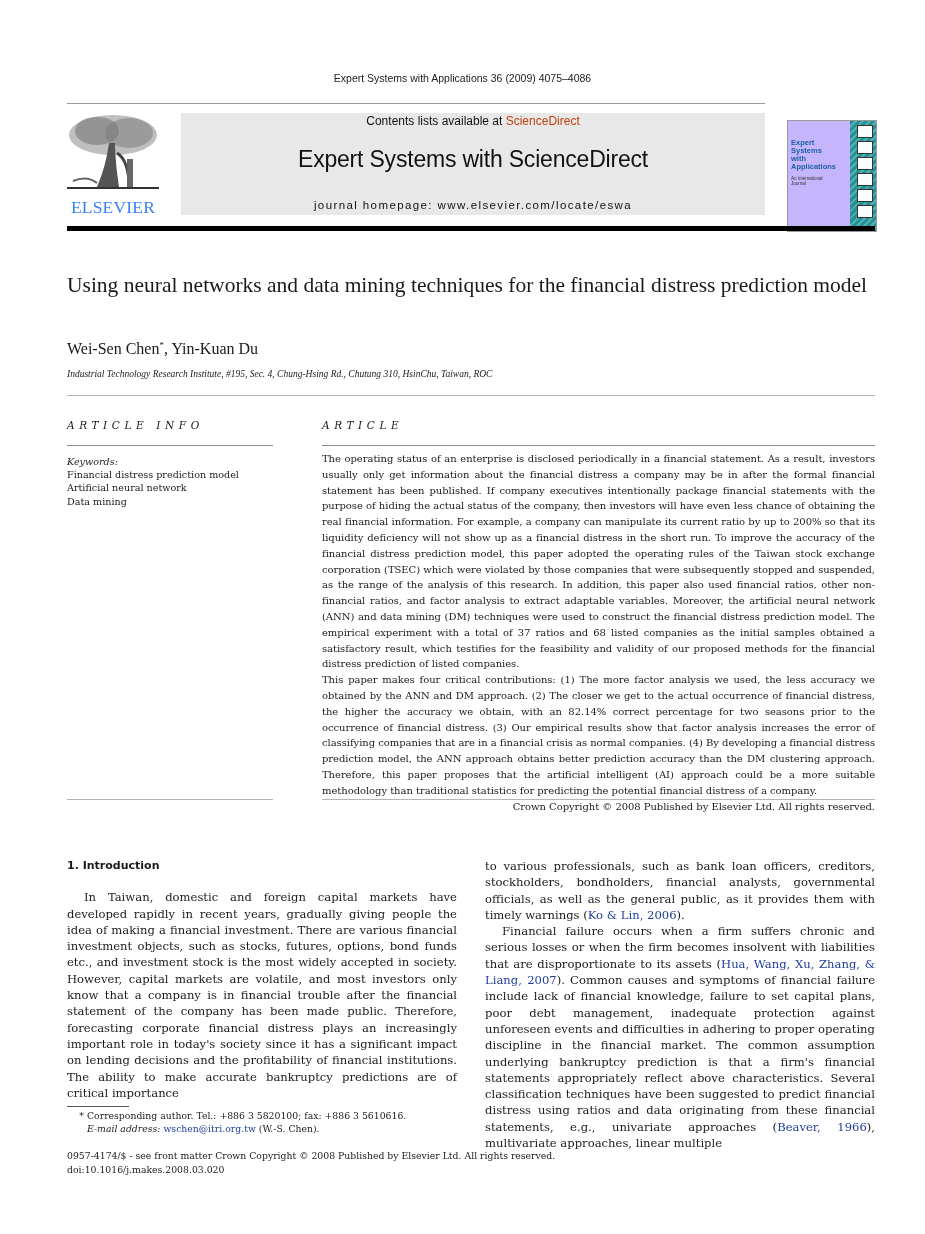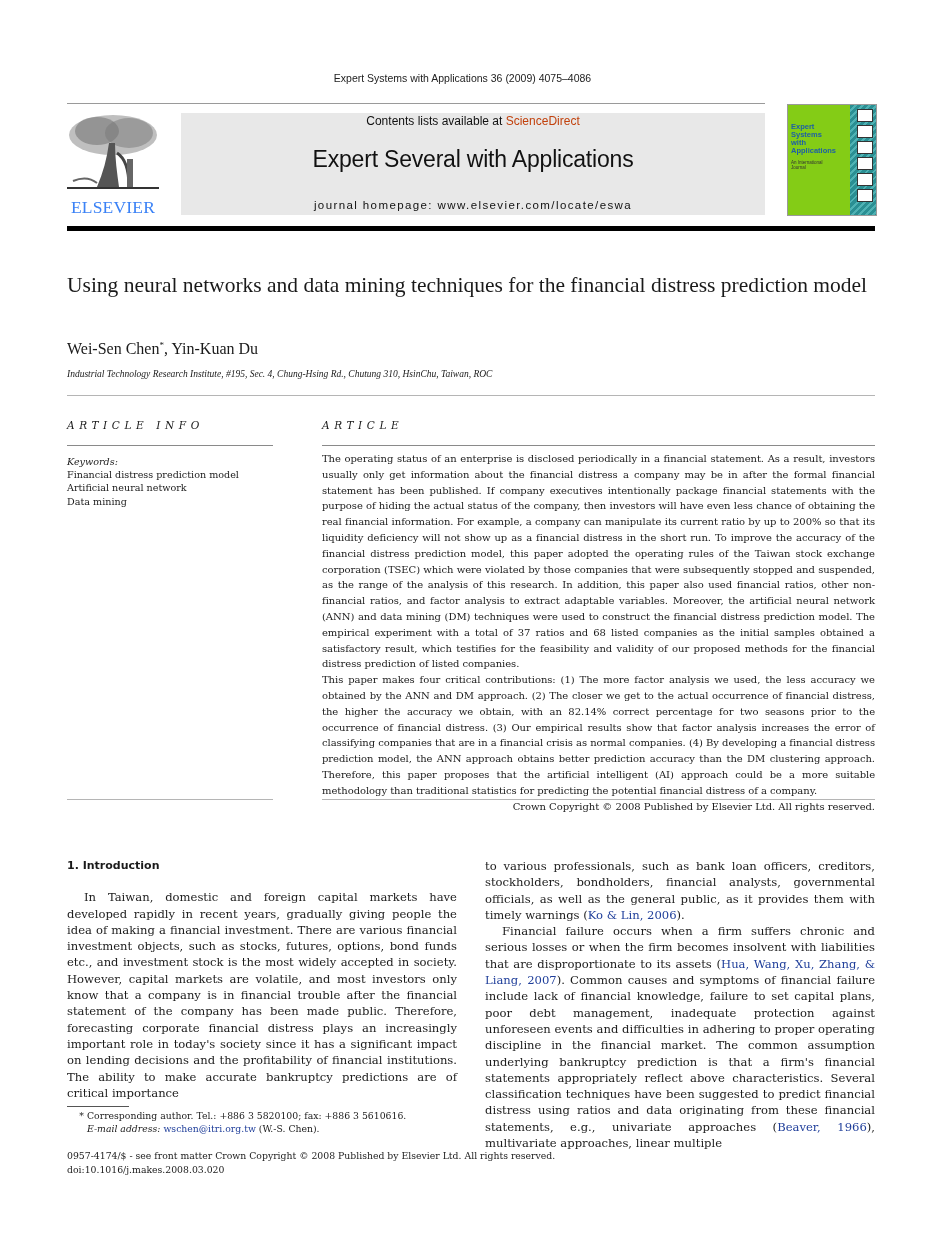--- a/index.html
+++ b/index.html
@@ -14,21 +14,21 @@
   .elsevier-word { position: absolute; left: 0; top: 84px; width: 92px; text-align: center;
          font-family: "Liberation Serif", serif; font-size: 17.5px; letter-spacing: 0.2px; color: #3b82f6; }
   .banner { top: 113px; left: 181px; width: 584px; height: 102px; background: #e8e8e8; }
   .banner .contents { position: absolute; top: 1px; left: 0; width: 100%; text-align: center;
          font-family: "Liberation Sans", sans-serif; font-size: 12px; color: #111; }
   .banner .contents a { color: #c2410c; text-decoration: none; }
   .banner .jtitle { position: absolute; top: 33px; left: 0; width: 100%; text-align: center;
          font-family: "Liberation Sans", sans-serif; font-size: 23px; color: #111; letter-spacing: -0.2px; }
   .banner .homepage { position: absolute; top: 86px; left: 0; width: 100%; text-align: center;
          font-family: "Liberation Sans", sans-serif; font-size: 11.5px; letter-spacing: 1.4px; color: #111; }
-  .cover { top: 104px; left: 787px; width: 88px; height: 110px; background: #84cc16; border: 1px solid #9a9a9a; overflow: hidden; }
+  .cover { top: 120px; left: 787px; width: 88px; height: 110px; background: #c4b5fd; border: 1px solid #9a9a9a; overflow: hidden; }
   .cover .strip { position: absolute; right: 0; top: 0; width: 26px; height: 110px;
          background: repeating-linear-gradient(135deg, #2a8f93 0 3px, #4fb2b4 3px 5px); }
   .cover .ctitle { position: absolute; left: 3px; top: 18px; font-family: "Liberation Sans", sans-serif;
          font-weight: bold; font-size: 7.5px; line-height: 8px; color: #1e5fa6; }
   .cover .csub { position: absolute; left: 3px; top: 55px; font-family: "Liberation Sans", sans-serif;
          font-size: 4.5px; line-height: 5px; color: #333; }
   .cover .cicon { position: absolute; right: 3px; width: 14px; height: 11px; background: #fff; border: 1px solid #333; }
   .thick-rule { top: 226px; left: 67px; width: 808px; height: 5px; background: #000; }
   .title { top: 272px; left: 67px; width: 808px; font-family: "Liberation Serif", serif;
          font-size: 21.5px; line-height: 27px; color: #1a1a1a; }
@@ -80,21 +80,21 @@
     <rect x="60" y="46" width="6" height="28" fill="#666"></rect>
     <path d="M6 68 Q20 62 30 70" stroke="#666" stroke-width="2" fill="none"></path>
   </svg>
   <div class="elsevier-word">ELSEVIER</div>
 </div>
 
 <div class="abs banner">
   <div class="contents">
     <span>Contents lists available at </span><a>ScienceDirect</a>
   </div>
-  <div class="jtitle">Expert Several with Applications</div>
+  <div class="jtitle">Expert Systems with ScienceDirect</div>
   <div class="homepage">journal homepage: www.elsevier.com/locate/eswa</div>
 </div>
 
 <div class="abs cover">
   <div class="strip"></div>
   <div class="cicon" style="top:4px;"></div>
   <div class="cicon" style="top:20px;"></div>
   <div class="cicon" style="top:36px;"></div>
   <div class="cicon" style="top:52px;"></div>
   <div class="cicon" style="top:68px;"></div>

